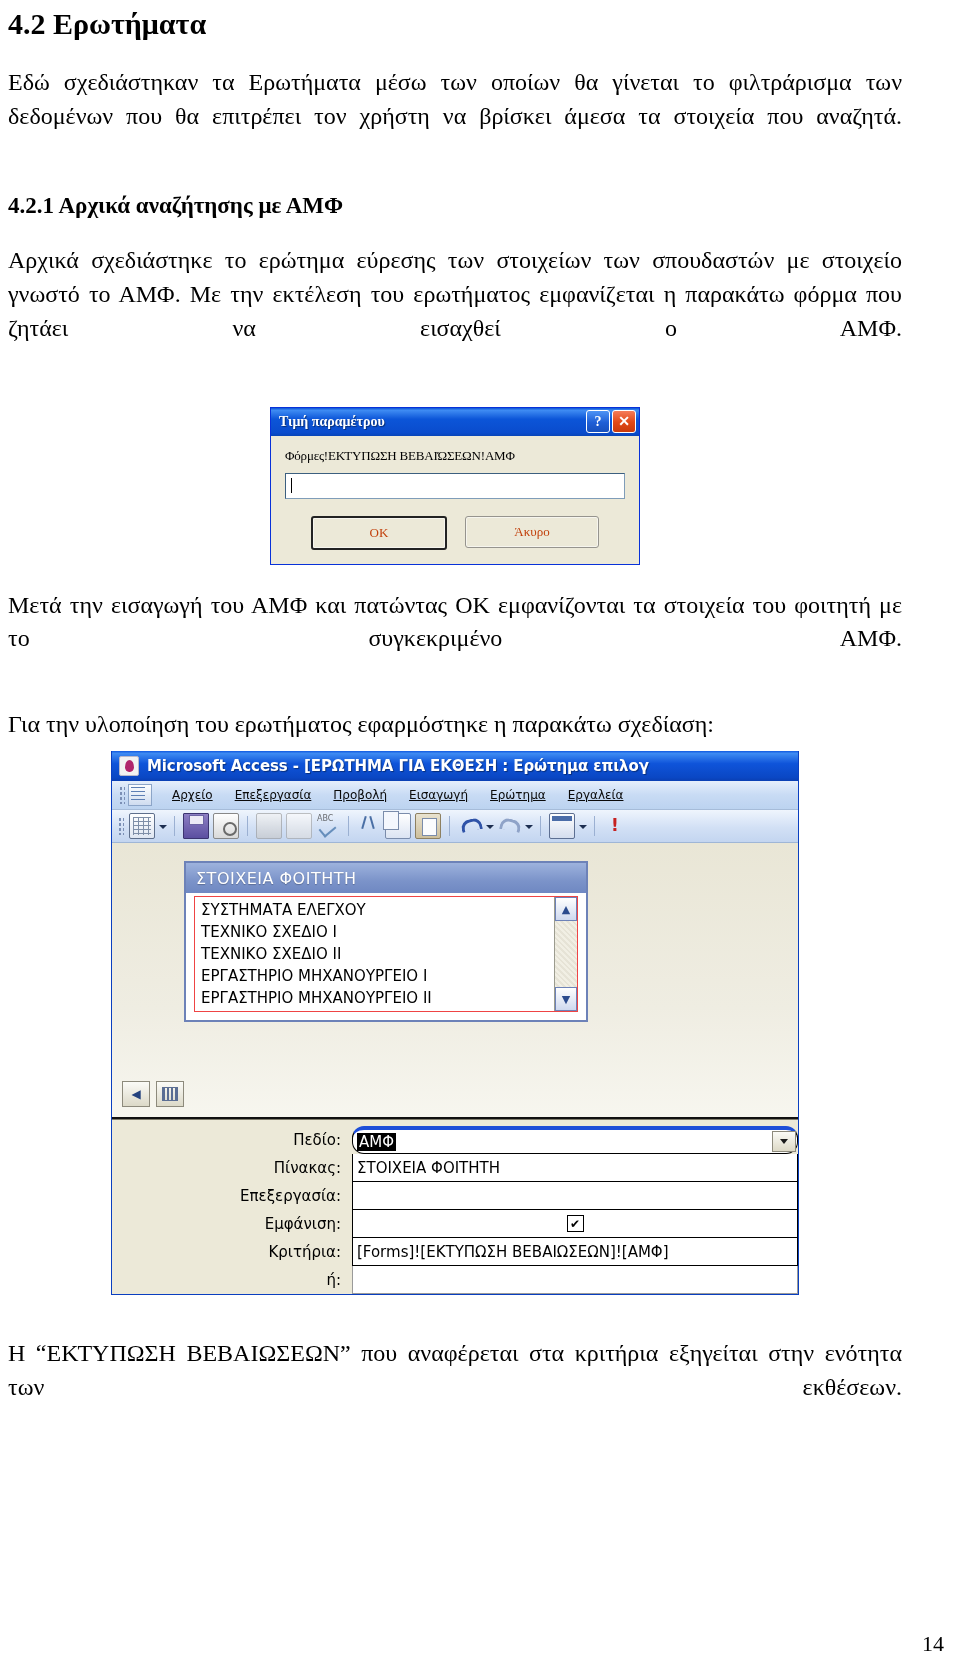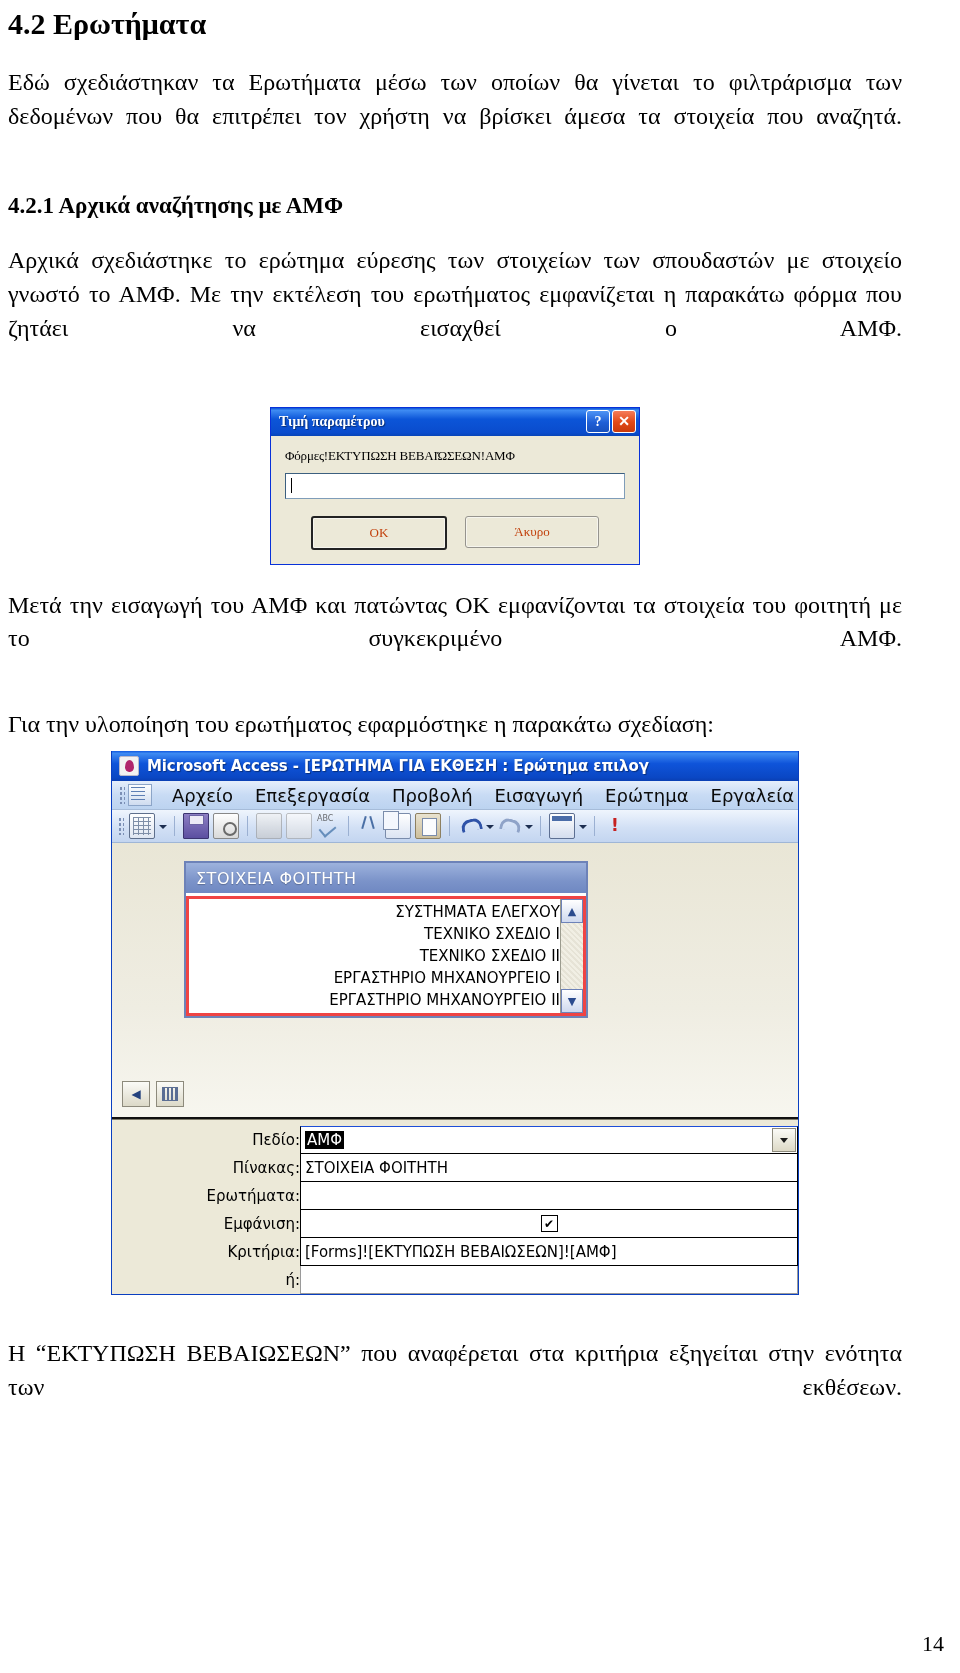--- a/index.html
+++ b/index.html
@@ -233,24 +233,25 @@
     border: 1px solid #8ca5c8;
     position: relative;
     flex: 0 0 auto;
   }
   .acc-menuicon::before{
     content:"";position:absolute;left:2px;top:2px;right:6px;bottom:2px;
     background:
       repeating-linear-gradient(to bottom,#5d7fb4 0 1px, transparent 1px 4px);
   }
   .acc-menu-item {
-    font-size: 18px;
+    font-size: 12px;
     color: #0a0a0a;
     padding: 0 11px;
     white-space: nowrap;
+    text-decoration: underline;
   }
 
   .acc-toolbar {
     height: 32px;
     background: linear-gradient(to bottom, #eff5fd, #d2e0f5 55%, #c3d5f0);
     border-bottom: 1px solid #9fb6d6;
     display: flex;
     align-items: center;
     padding-left: 3px;
     overflow: hidden;
@@ -323,24 +324,23 @@
     font-size: 16px;
     display: flex;
     align-items: center;
     padding-left: 10px;
     letter-spacing: .5px;
     text-shadow: 0 1px 1px rgba(0,0,0,.25);
   }
   .tbl-listwrap {
     display: flex;
     background: #ffffff;
-    border: 3px solid #ef4444;
-    margin: 0;
+    border: 1px solid #ef4444;
+    margin: 8px;
     margin-top: 3px;
-    text-align: right;
   }
   .tbl-list {
     flex: 1;
     padding: 2px 0 2px 6px;
   }
   .tbl-list li {
     list-style: none;
     font-size: 15px;
     line-height: 1.47;
     white-space: nowrap;
@@ -390,44 +390,44 @@
     background: #ece9d8;
     border-top: 1px solid #7d7a6a;
     padding: 6px 0 0 0;
   }
   .grid-row {
     display: flex;
     align-items: stretch;
     height: 28px;
   }
   .grid-label {
-    width: 188px;
+    width: 240px;
     text-align: right;
-    padding-right: 0;
+    padding-right: 11px;
     font-size: 15px;
     color: #000;
     display: flex;
     align-items: center;
     justify-content: flex-end;
     box-sizing: border-box;
   }
   .grid-cell {
     flex: 1;
     background: #ffffff;
     border: 1px solid #000;
     border-top: none;
     display: flex;
     align-items: center;
     padding-left: 4px;
     font-size: 15px;
     position: relative;
     box-sizing: border-box;
     margin-right: 0;
   }
-  .grid-row.first .grid-cell { border-top: 1px solid #1d4ed8; }
+  .grid-row.first .grid-cell { border-top: 4px solid #1d4ed8; border-radius: 12px; }
   .grid-cell.with-dropdown { padding-right: 26px; }
   .dropdown-btn {
     position: absolute;
     right: 1px; top: 1px; bottom: 1px;
     width: 22px;
     background: linear-gradient(to bottom,#fbfbf7,#ddd9c6);
     border: 1px solid #8d8a7c;
     display: flex; align-items: center; justify-content: center;
   }
   .dropdown-btn::after {
@@ -596,21 +596,21 @@
           </div>
 
           <div class="grid-row">
             <div class="grid-label">Πίνακας:</div>
             <div class="grid-cell">
               <span>ΣΤΟΙΧΕΙΑ ΦΟΙΤΗΤΗ</span>
             </div>
           </div>
 
           <div class="grid-row">
-            <div class="grid-label">Ερωτήματα:</div>
+            <div class="grid-label">Επεξεργασία:</div>
             <div class="grid-cell">
               <span></span>
             </div>
           </div>
 
           <div class="grid-row">
             <div class="grid-label">Εμφάνιση:</div>
             <div class="grid-cell chk-center">
               <span class="xcheck">✔</span>
             </div>

